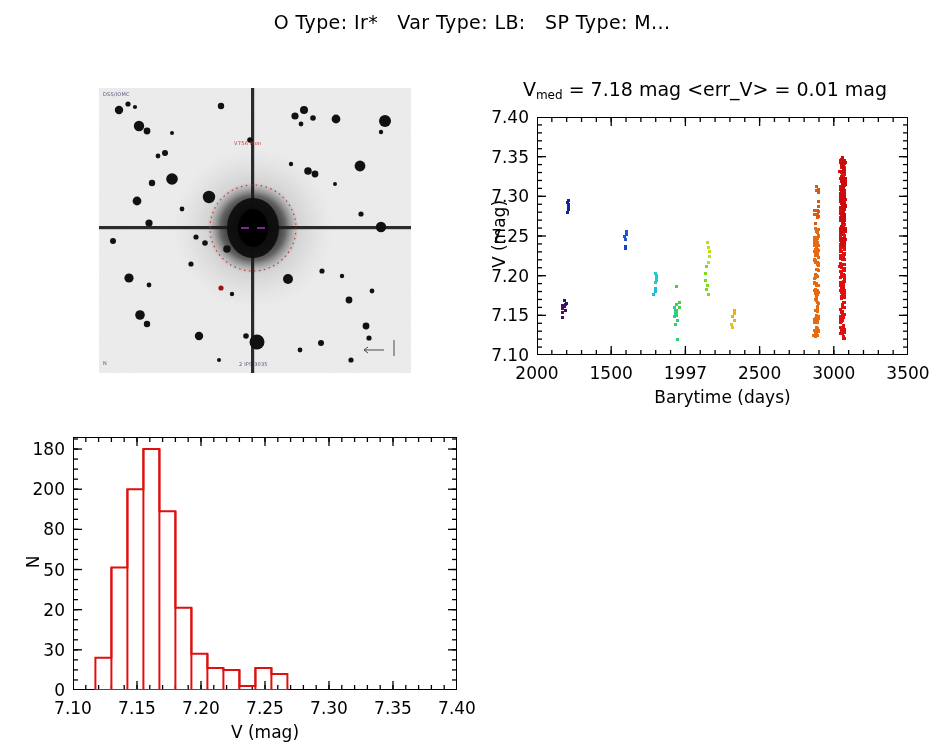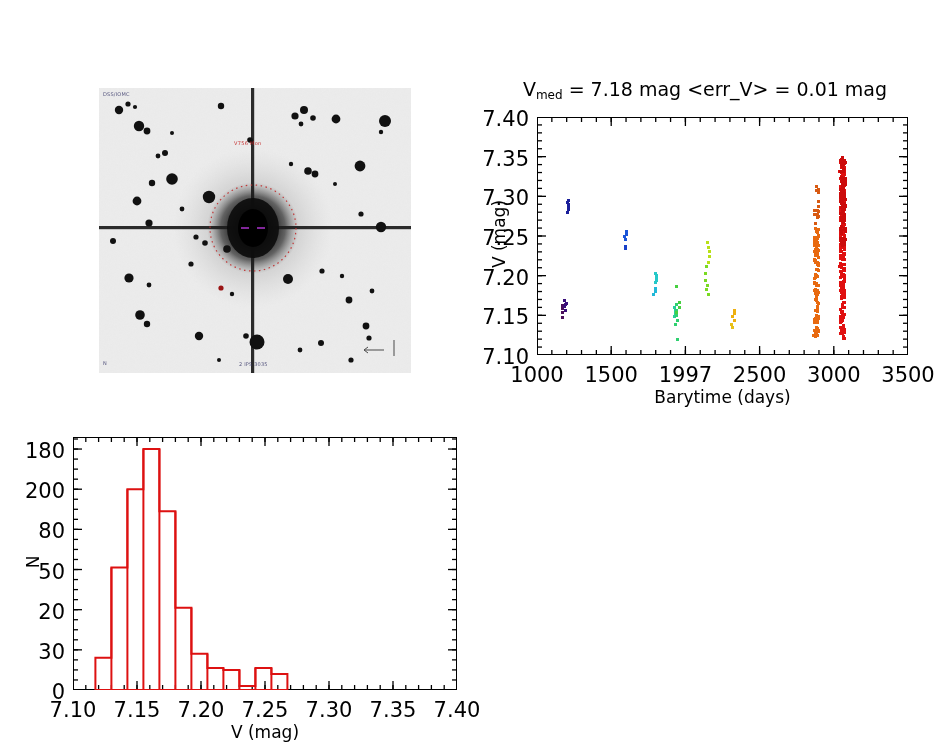--- a/index.html
+++ b/index.html
@@ -91,21 +91,21 @@
 
   
   .plot-frame {
     position: absolute;
     box-sizing: border-box;
     border: 1.4px solid #000;
     background: #ffffff;
   }
   .tick-label {
     position: absolute;
-    font-size: 21px;
+    font-size: 17px;
     white-space: nowrap;
   }
   .axis-title {
     position: absolute;
     font-size: 17px;
     white-space: nowrap;
   }
   .rot {
     transform: rotate(-90deg);
     transform-origin: 50% 50%;
@@ -139,20 +139,21 @@
   .hist-svg {
     position: absolute;
     left: 73px;
     top: 437px;
   }
 </style>
 </head>
 <body>
 
 <div id="header">
+  <div class="title-line-2">O Type: Ir*   Var Type: LB:   SP Type: M...</div>
 </div>
 <div class="title-line-3"><span>V</span><span class="sub">med</span><span> = 7.18 mag &lt;err_V&gt; = 0.01 mag</span></div>
 
 <div id="finder-chart">
   <svg class="sky" width="312" height="285" viewBox="0 0 312 285">
     <defs>
       <filter id="grain">
         <feTurbulence type="fractalNoise" baseFrequency="0.85" numOctaves="3" seed="7"></feTurbulence>
         <feColorMatrix type="matrix" values="0 0 0 0 0.82  0 0 0 0 0.82  0 0 0 0 0.82  0 0 0 -0.55 1.05"></feColorMatrix>
       </filter>
@@ -946,21 +947,21 @@
   <div id="lc-ylabels">
       <div class="tick-label" style="left: 477px; top: 345px; width: 52px; text-align: right;">7.10</div>
       <div class="tick-label" style="left: 477px; top: 305.333px; width: 52px; text-align: right;">7.15</div>
       <div class="tick-label" style="left: 477px; top: 265.667px; width: 52px; text-align: right;">7.20</div>
       <div class="tick-label" style="left: 477px; top: 226px; width: 52px; text-align: right;">7.25</div>
       <div class="tick-label" style="left: 477px; top: 186.333px; width: 52px; text-align: right;">7.30</div>
       <div class="tick-label" style="left: 477px; top: 146.667px; width: 52px; text-align: right;">7.35</div>
       <div class="tick-label" style="left: 477px; top: 107px; width: 52px; text-align: right;">7.40</div>
     </div>
   <div id="lc-xlabels">
-      <div class="tick-label" style="left: 507px; top: 363px; width: 60px; text-align: center;">1000</div>
+      <div class="tick-label" style="left: 507px; top: 363px; width: 60px; text-align: center;">2000</div>
       <div class="tick-label" style="left: 581.2px; top: 363px; width: 60px; text-align: center;">1500</div>
       <div class="tick-label" style="left: 655.4px; top: 363px; width: 60px; text-align: center;">1997</div>
       <div class="tick-label" style="left: 729.6px; top: 363px; width: 60px; text-align: center;">2500</div>
       <div class="tick-label" style="left: 803.8px; top: 363px; width: 60px; text-align: center;">3000</div>
       <div class="tick-label" style="left: 878px; top: 363px; width: 60px; text-align: center;">3500</div>
     </div>
   <div class="axis-title rot" id="lc-ytitle" style="left: 429px; top: 224px; width: 140px; text-align: center;">V (mag)</div>
   <div class="axis-title" id="lc-xtitle" style="left: 632.5px; top: 387px; width: 180px; text-align: center;">Barytime (days)</div>
 </div>
 

